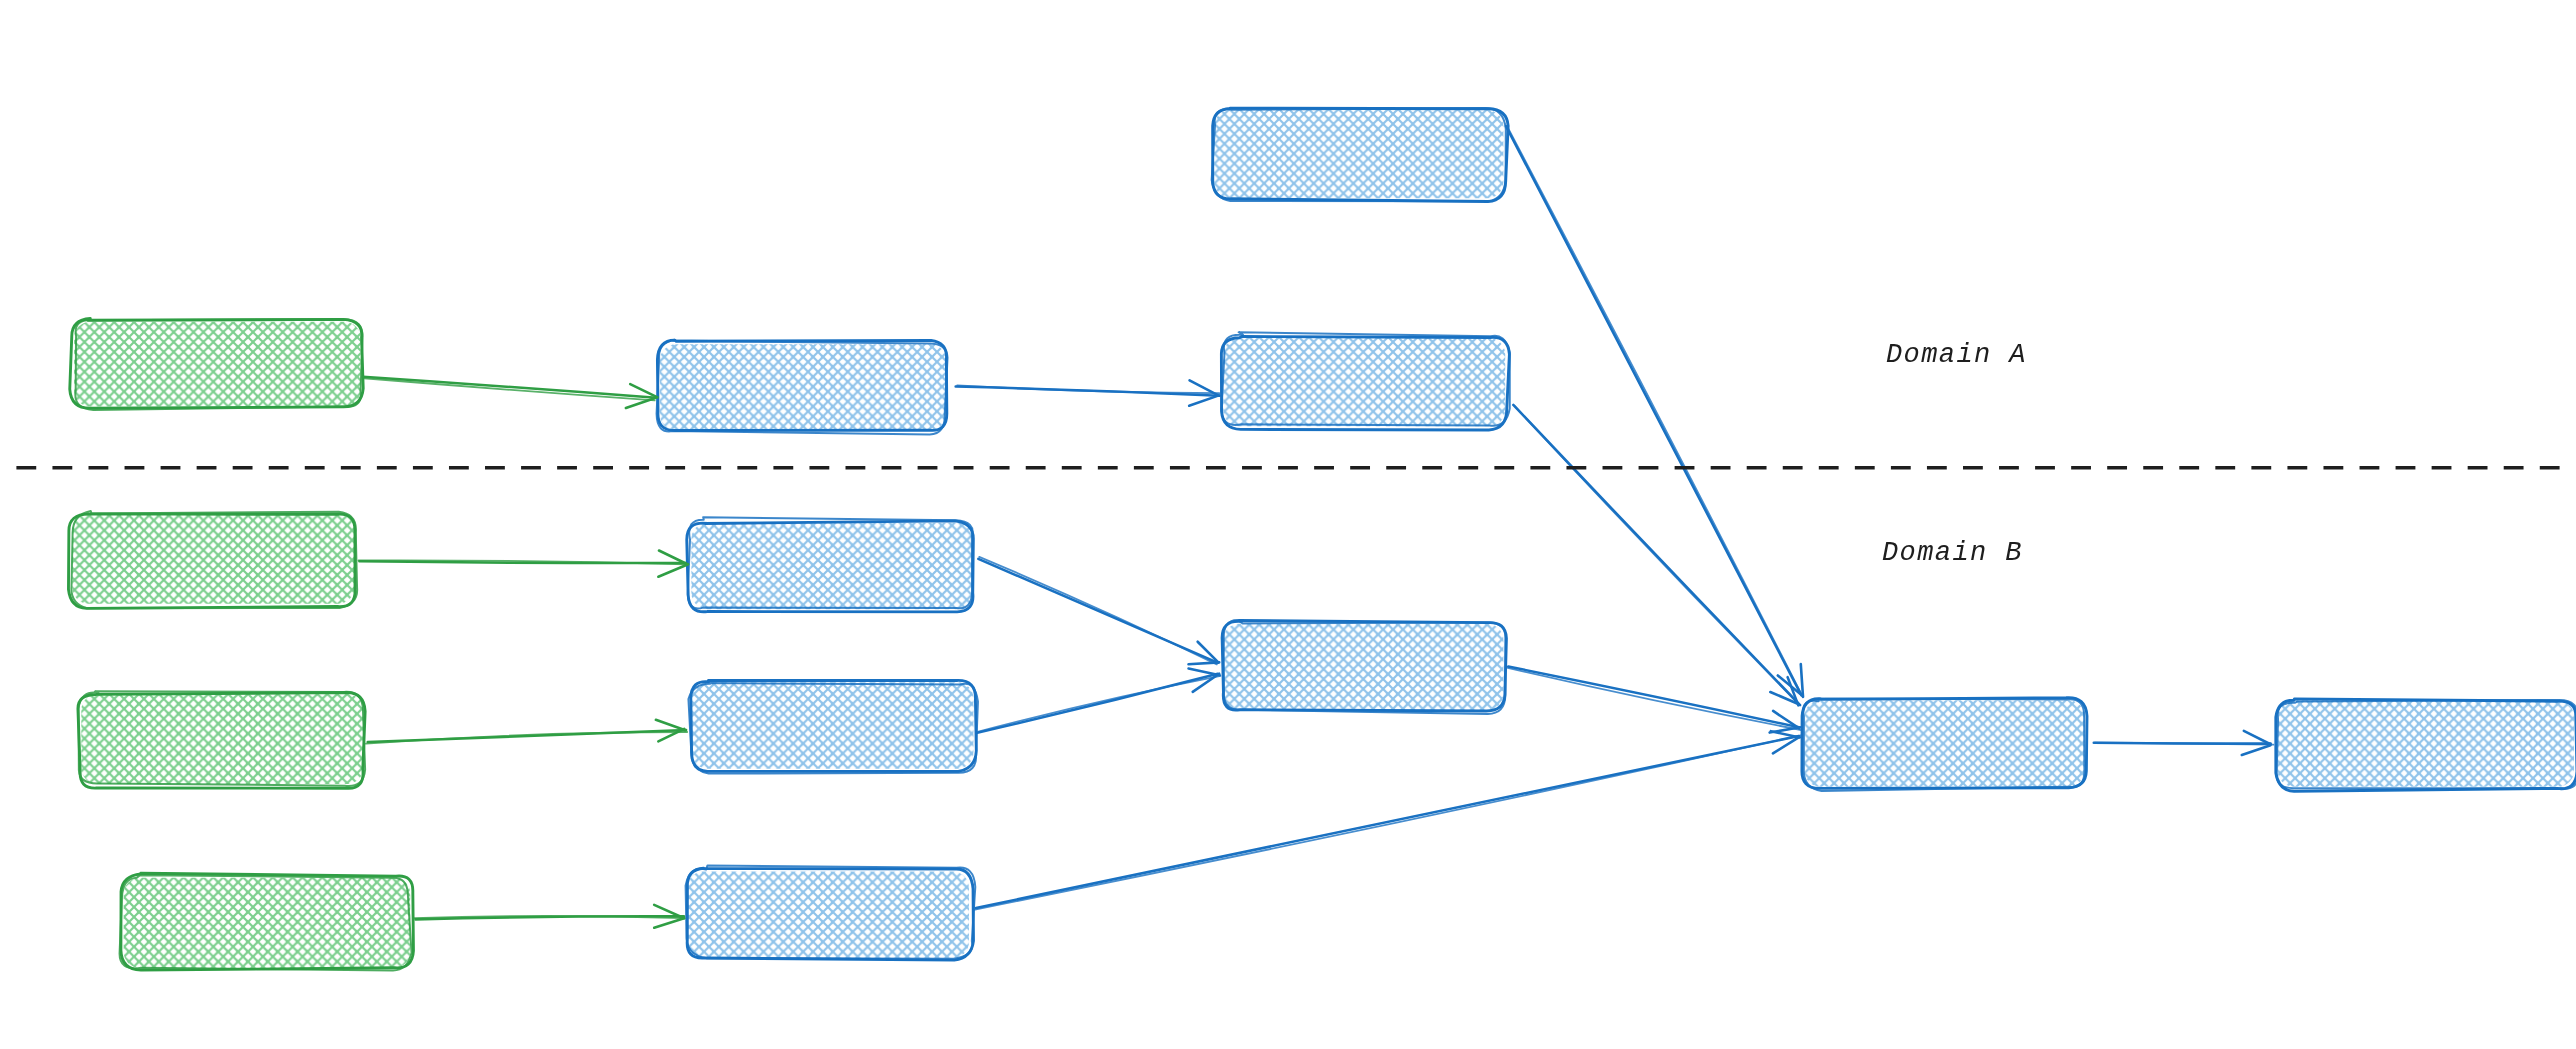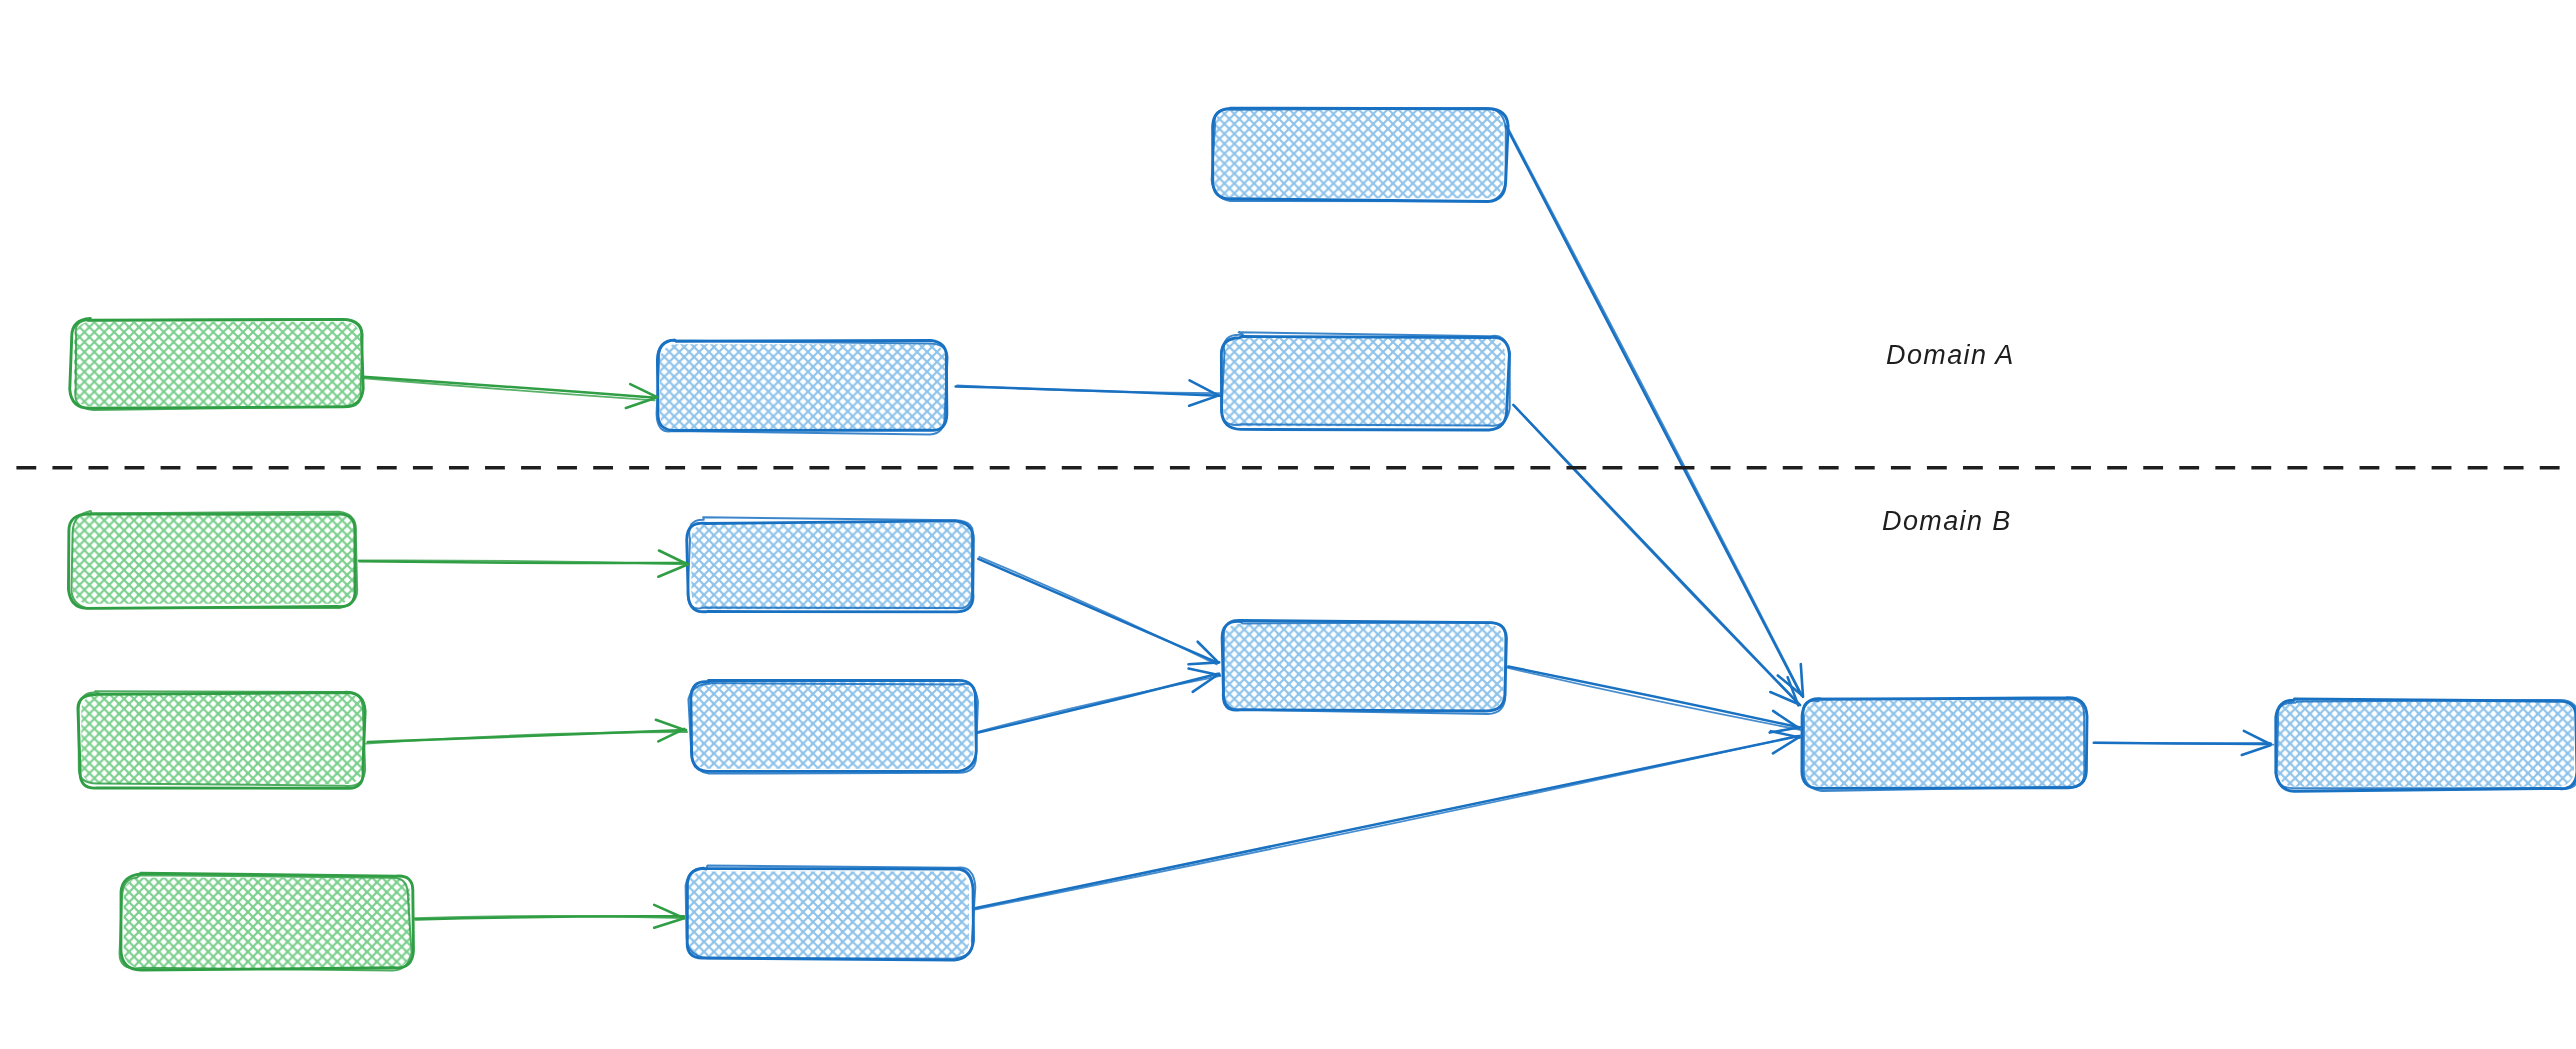--- a/index.html
+++ b/index.html
@@ -1,21 +1,21 @@
 <!DOCTYPE html>
 <html style="font-size:14.4px"><head>
 <meta charset="utf-8">
 <style>
   html,body{margin:0;padding:0;background:#ffffff;}
   body{width:2576px;height:1049px;font-family:"DejaVu Sans",sans-serif;overflow:hidden;}
   #canvas{position:relative;width:2576px;height:1049px;background:#ffffff;}
   #sketch{position:absolute;left:0;top:0;width:2576px;height:1049px;}
   .domain-label{
     position:absolute;
-    font-family:Liberation Sans, sans-serif;
+    font-family:Liberation Mono, monospace;
     font-size:27px;
     font-style:italic;
     color:#1e1e1e;
     letter-spacing:1.4px;
     white-space:nowrap;
     user-select:none;
   }
 </style>
 </head>
 <body>
@@ -209,15 +209,15 @@
           <path d="M 2323.085375639603,824.1122150305715 Q 2419.5747725652877,825.2437413494027 2519.350220946898,825.1486846224632" fill="none" stroke="#1971c2" stroke-width="2.8" stroke-linecap="round"></path>
           <path d="M 2324.241739549414,824.1861432661237 Q 2418.150469978689,824.5051497512986 2522.384292704605,826.2766763543136" fill="none" stroke="#1971c2" stroke-width="2.0" stroke-linecap="round" opacity="0.8"></path>
           <path d="M 2489.629957866985,811.0433868821851 L 2519.1447814396324,825.8473627414775" fill="none" stroke="#1971c2" stroke-width="2.9" stroke-linecap="round"></path>
           <path d="M 2487.3921789121337,837.7219132939586 L 2519.22555951617,826.9751484060545" fill="none" stroke="#1971c2" stroke-width="2.9" stroke-linecap="round"></path>
         </g>
       </g>
       <line x1="18" y1="519" x2="2840" y2="519" stroke="#1e1e1e" stroke-width="4" stroke-dasharray="22 18" stroke-linecap="butt"></line>
     </svg>
 
   <div class="domain-label" style="left:1886px;top:340px;">Domain A</div>
-  <div class="domain-label" style="left:1882px;top:506px;">Domain B</div>
+  <div class="domain-label" style="left:1882px;top:538px;">Domain B</div>
 </div>
 
 
 </body></html>

